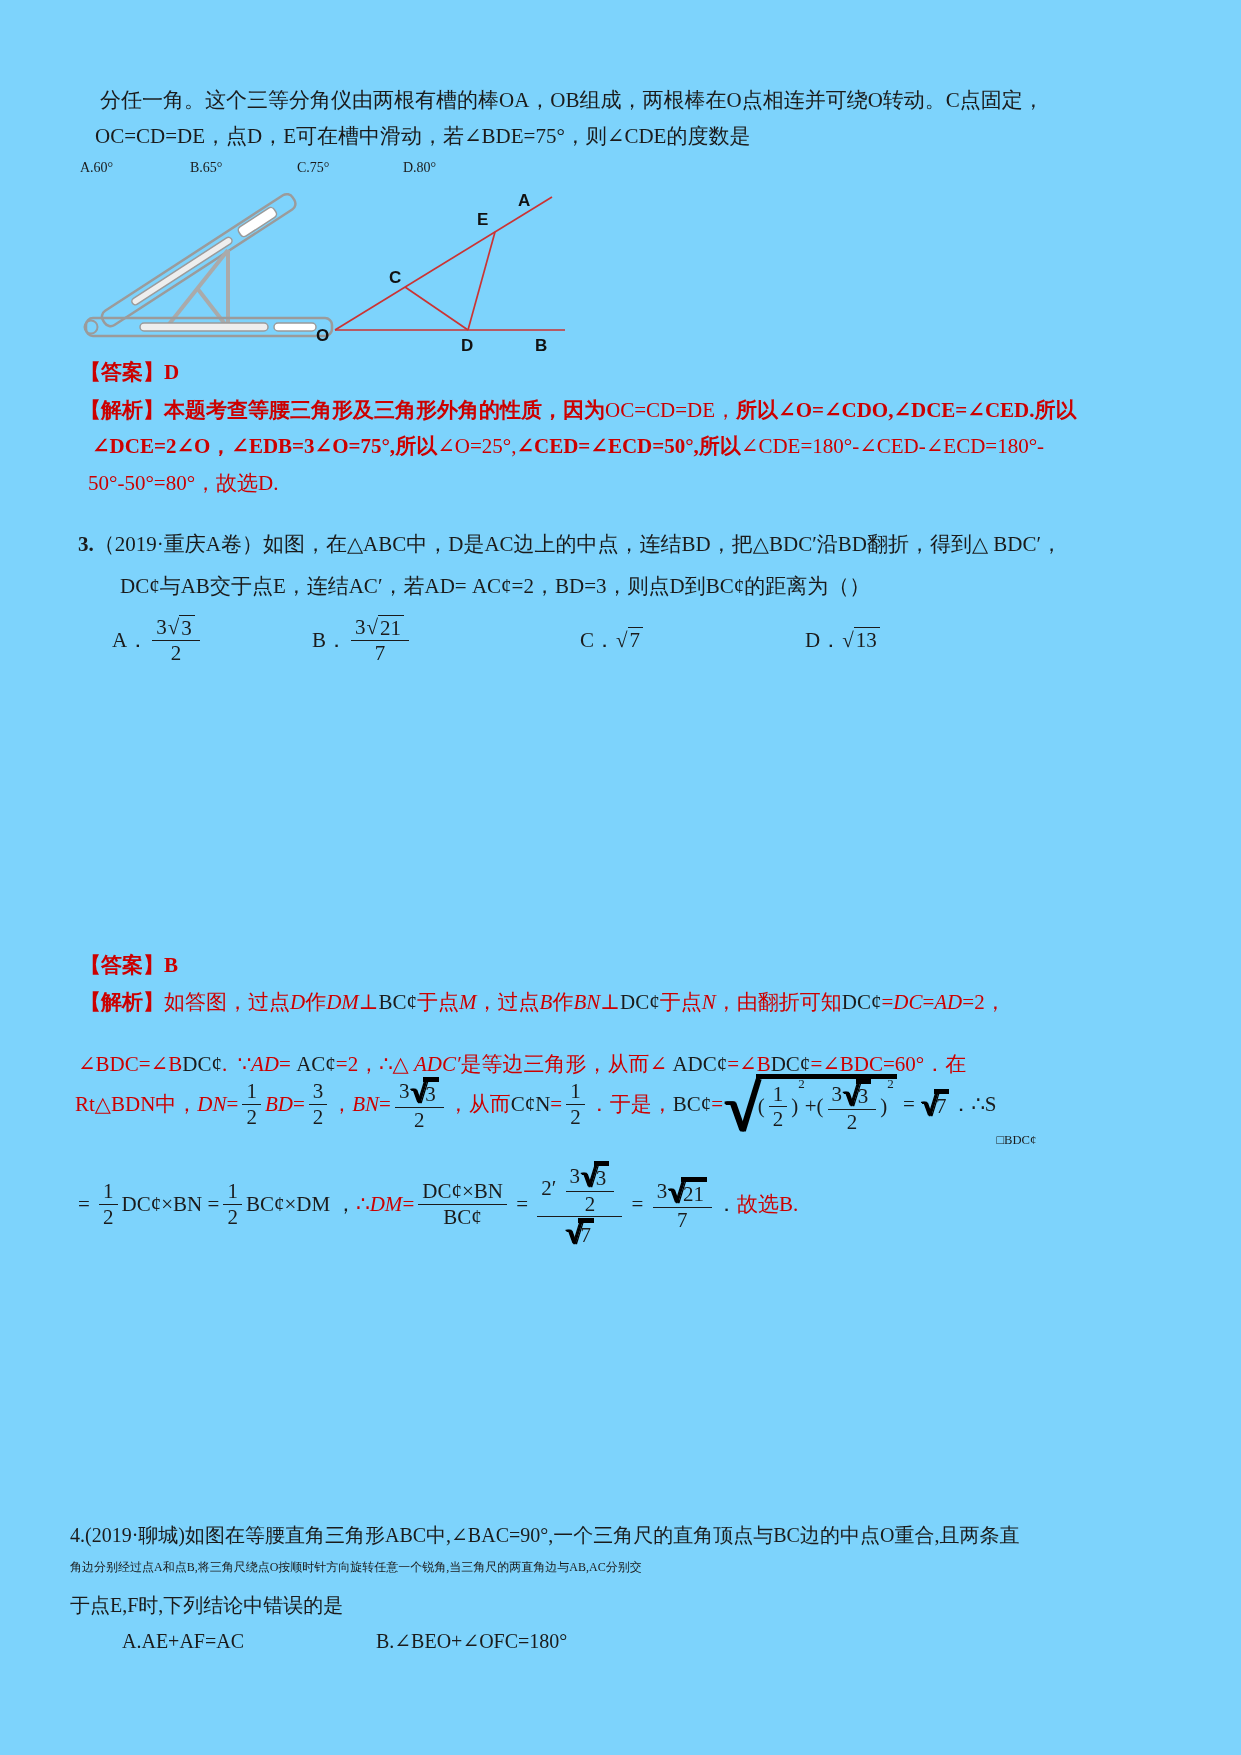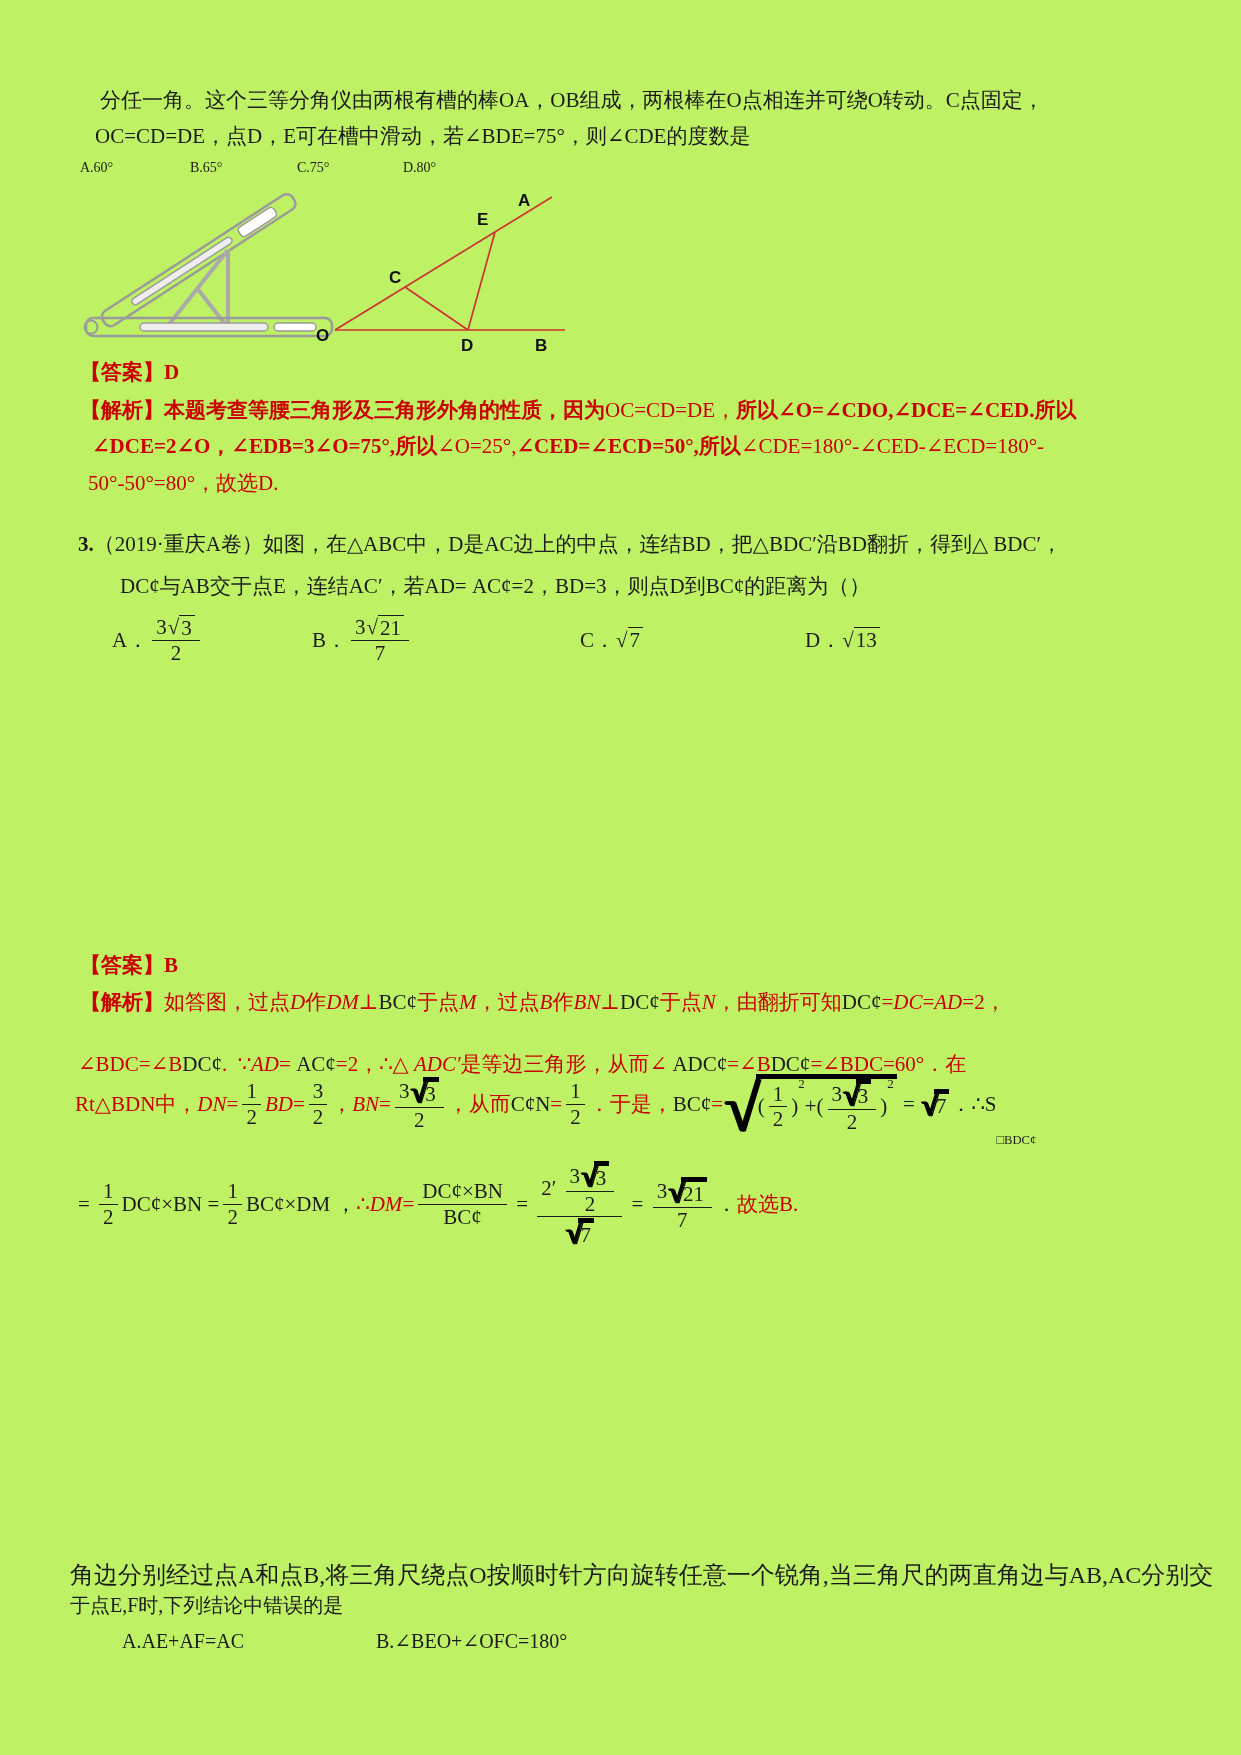--- a/index.html
+++ b/index.html
@@ -1,17 +1,17 @@
 <!DOCTYPE html>
 <html><head>
 <meta charset="utf-8">
 <style>
   html,body{margin:0;padding:0;background:#ffffff;}
   .page{
-    position:relative;width:1241px;height:1755px;background:#bef264;overflow:hidden;
+    position:relative;width:1241px;height:1755px;background:#7dd3fc;overflow:hidden;
     font-family:"Liberation Serif","DejaVu Serif","DejaVu Sans",serif;
     color:#1b1b1b;
   }
   .line{position:absolute;white-space:nowrap;font-size:21px;line-height:1.35;}
   .mline{position:absolute;display:flex;align-items:center;white-space:nowrap;font-size:21px;}
   
   .r{color:#cc0000;}
   .rb{color:#cc0000;font-weight:bold;}
   .ri{color:#cc0000;font-style:italic;}
   .k{color:#1b1b1b;}
@@ -412,18 +412,19 @@
           </span>
         </span>
         <span class="den">
           <span class="k">7</span>
         </span>
       </span>
       <span class="k">．</span>
       <span class="r">故选B.</span>
     </div>
 
-  <div class="line" style="left:70px;top:1559px;font-size:24px">角边分别经过点A和点B,将三角尺绕点O按顺时针方向旋转任意一个锐角,当三角尺的两直角边与AB,AC分别交</div>
+  <div class="line" style="left:70px;top:1522px;font-size:20px">4.(2019·聊城)如图在等腰直角三角形ABC中,∠BAC=90°,一个三角尺的直角顶点与BC边的中点O重合,且两条直</div>
+  <div class="line" style="left:70px;top:1559px;font-size:12px">角边分别经过点A和点B,将三角尺绕点O按顺时针方向旋转任意一个锐角,当三角尺的两直角边与AB,AC分别交</div>
   <div class="line" style="left:70px;top:1592px;font-size:20px">于点E,F时,下列结论中错误的是</div>
   <div class="line" style="left:122px;top:1628px;font-size:20px">A.AE+AF=AC</div>
   <div class="line" style="left:376px;top:1628px;font-size:20px">B.∠BEO+∠OFC=180°</div>
 
 </div>
 
 </body></html>

